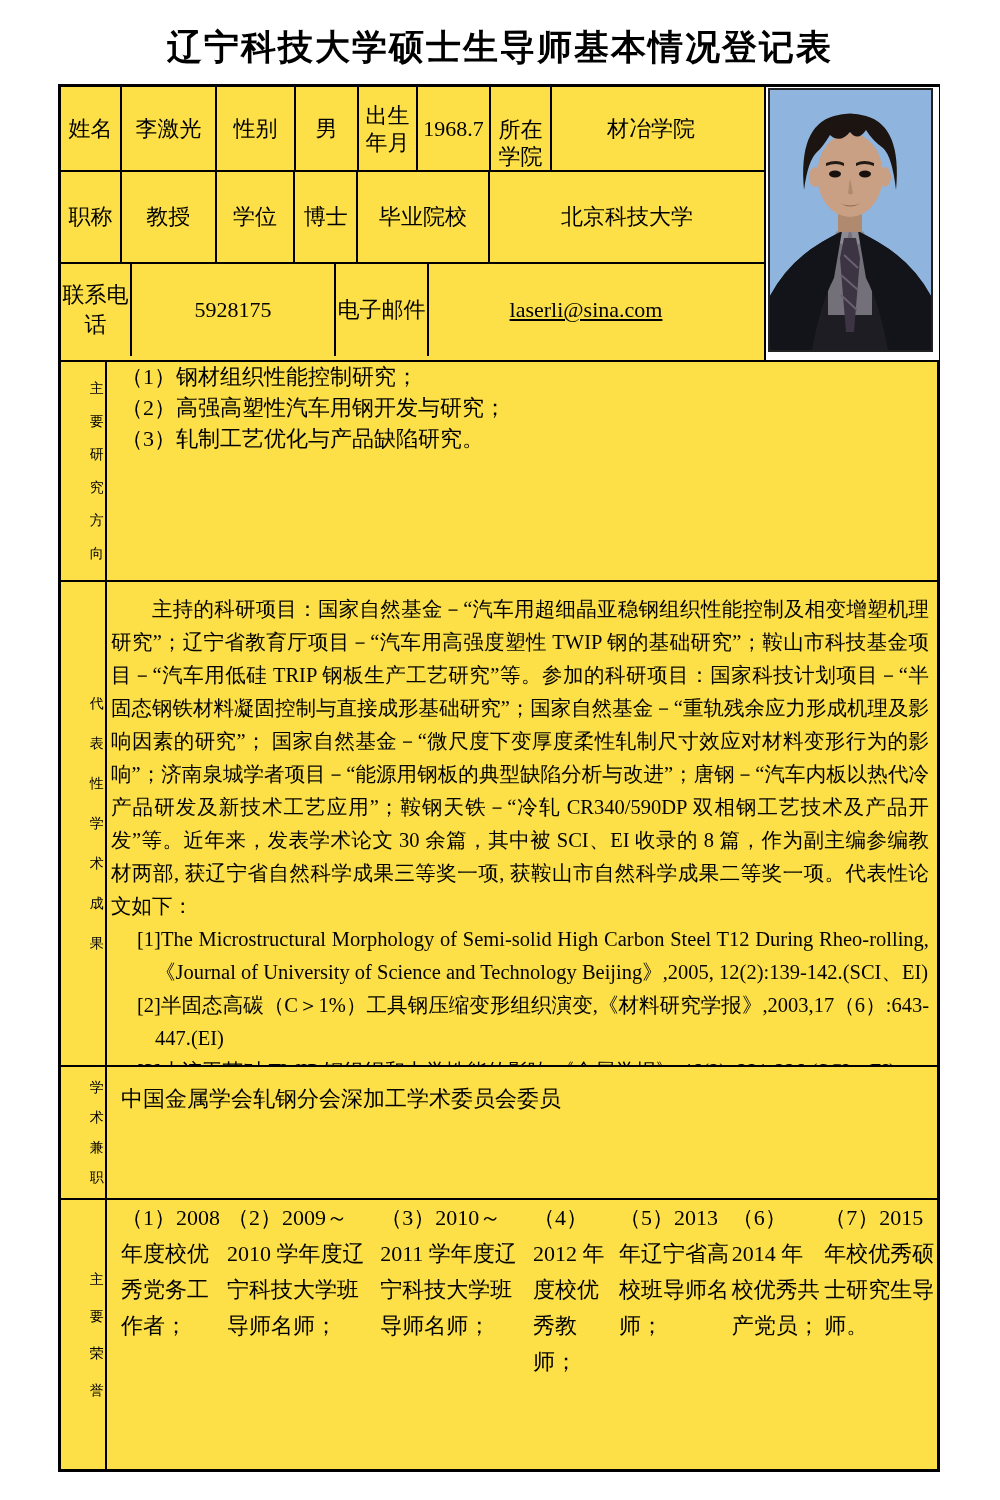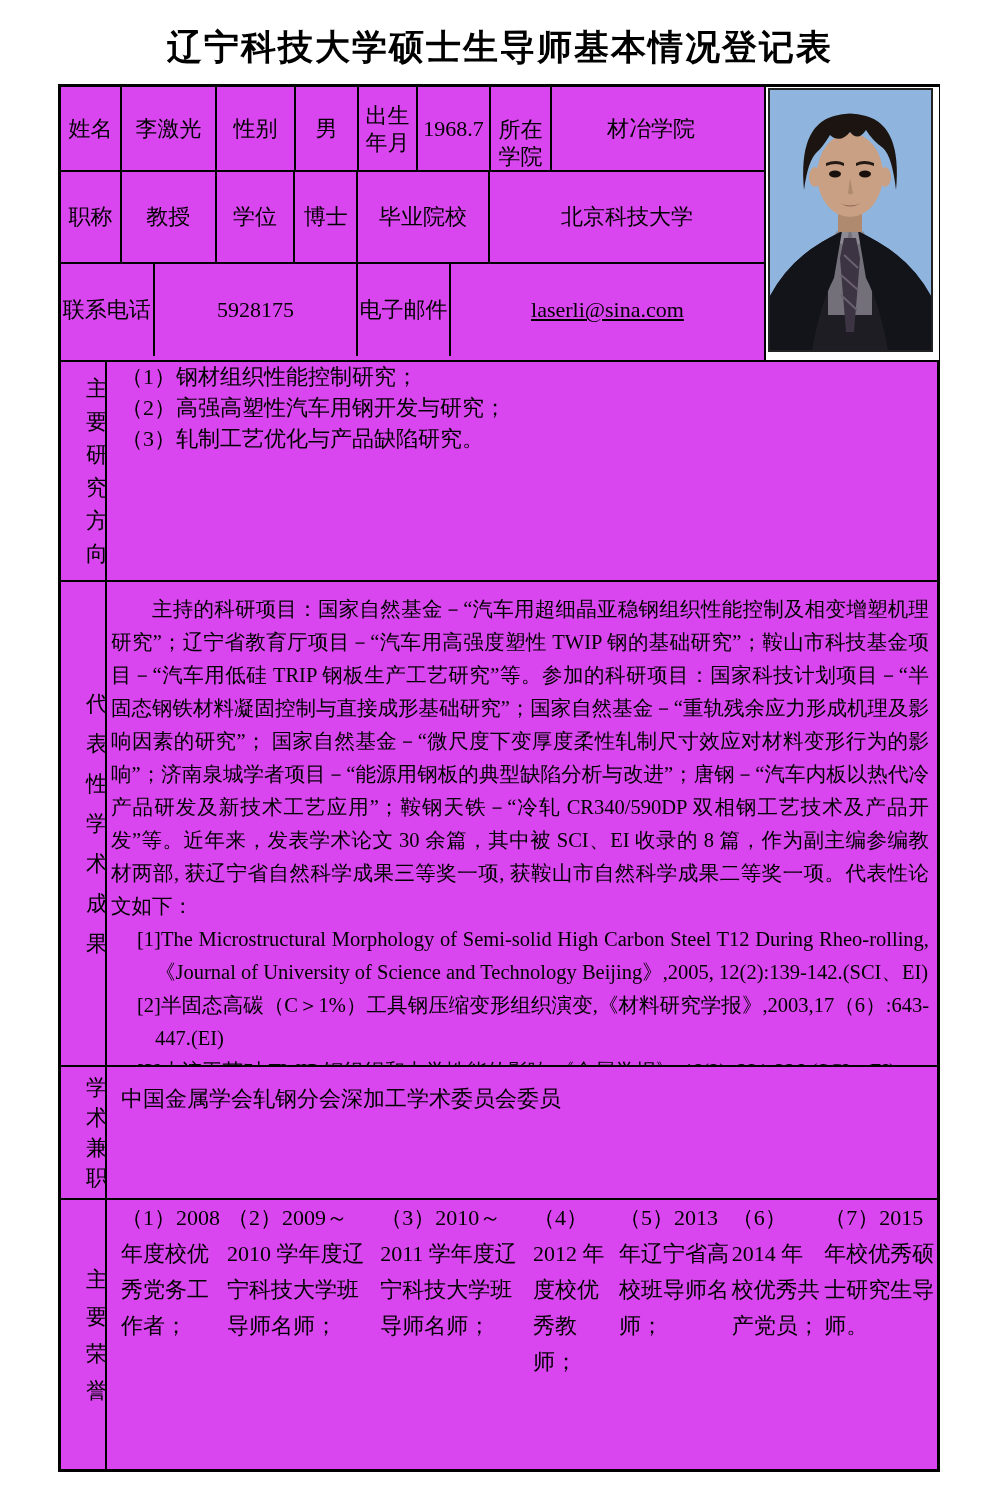--- a/index.html
+++ b/index.html
@@ -16,21 +16,21 @@
     letter-spacing: 2px;
     padding-top: 24px;
     height: 82px;
   }
   .reg-table {
     position: absolute;
     left: 58px;
     top: 84px;
     width: 882px;
     border: 3px solid #000;
-    background: #d946ef;
+    background: #fde047;
   }
   .cell {
     border-right: 2px solid #000;
     display: flex;
     align-items: center;
     justify-content: center;
     text-align: center;
     font-size: 22px;
     overflow: hidden;
   }
@@ -46,21 +46,21 @@
   .hrow-3 { height: 92px; }
   .two-line { width: 2.1em; margin: 0 auto; line-height: 27px; word-break: break-all; }
 
   
   .w-r1c1 { width: 61px; } .w-r1c2 { width: 95px; } .w-r1c3 { width: 79px; }
   .w-r1c4 { width: 63px; } .w-r1c5 { width: 59px; } .w-r1c6 { width: 73px; }
   .w-r1c7 { width: 61px; align-items: flex-end; } .w-r1c8 { width: 198px; }
   
   .w-r2c5 { width: 132px; } .w-r2c6 { width: 275px; }
   
-  .w-r3c1 { width: 94px; } .w-r3c2 { width: 204px; }
+  .w-r3c1 { width: 71px; } .w-r3c2 { width: 204px; }
   .w-r3c3 { width: 93px; } .w-r3c4 { width: 314px; }
 
   .email-link { text-decoration: underline; color: #000; font-size: 22px; }
 
   .photo-cell {
     width: 175px;
     display: flex;
     align-items: flex-start;
     justify-content: flex-start;
     background: #fff;
@@ -76,21 +76,21 @@
     width: 46px;
     flex: none;
     border-right: 2px solid #000;
     display: flex;
     align-items: center;
     justify-content: center;
     overflow: hidden;
   }
   .vlabel {
     width: 1.05em;
-    font-size: 22px;
+    font-size: 14px;
     text-align: left;
     word-break: break-all;
     margin-left: 28px;
   }
   .content { flex: 1; overflow: hidden; }
 
   .sec-research { height: 220px; }
   .sec-research .vlabel { line-height: 33px; }
   .sec-research .content {
     display: flex; flex-direction: column; justify-content: flex-start;

